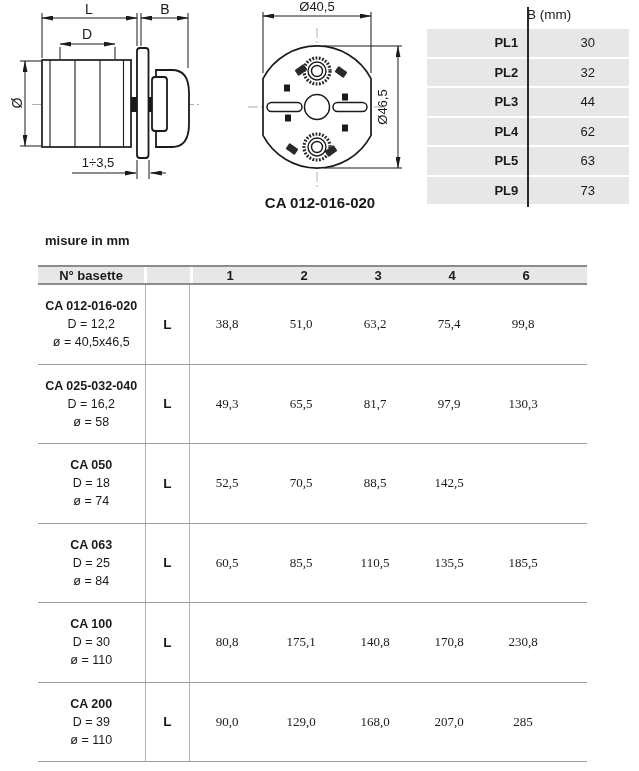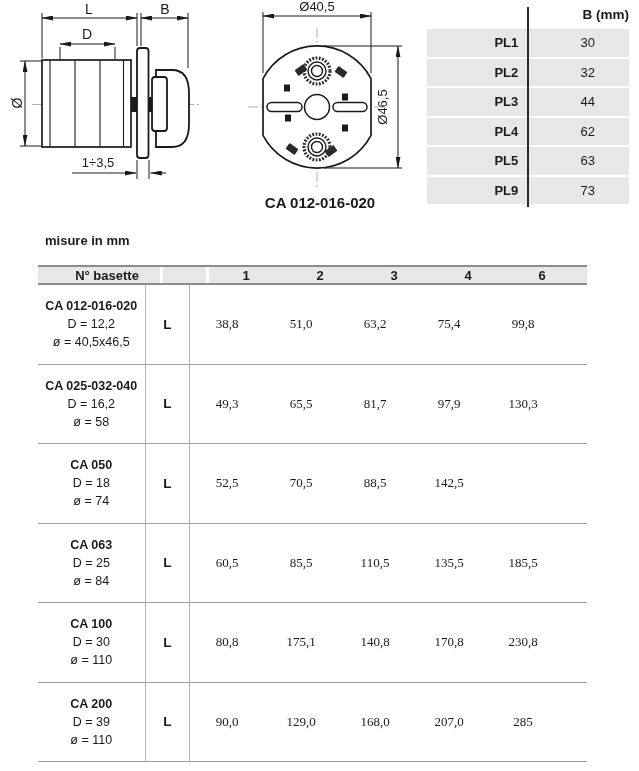--- a/index.html
+++ b/index.html
@@ -6,35 +6,35 @@
   body{
     width:639px;height:771px;position:relative;background:#fff;
     font-family:"Liberation Sans",sans-serif;color:#1a1a1a;overflow:hidden;
   }
   .abs{position:absolute;}
 
   
   #b-table{position:absolute;left:427px;top:3px;width:202px;}
   .bt-header{height:26px;display:flex;}
   .bt-header .bh-left{width:100px;}
-  .bt-header .bh-right{width:102px;text-align:right;font-weight:bold;font-size:13.5px;line-height:24px;}
+  .bt-header .bh-right{width:102px;text-align:left;font-weight:normal;font-size:13.5px;line-height:24px;}
   .bt-row{height:27.5px;margin-bottom:2px;background:#e7e7e7;display:flex;align-items:center;}
   .bt-row .br-model{width:100px;text-align:center;font-weight:bold;font-size:13px;padding-left:39px;}
   .bt-row .br-value{width:102px;text-align:center;font-size:13px;}
   #b-vline{position:absolute;left:100px;top:4px;height:200px;width:2px;background:#2a2a2a;}
 
   
   #misure{position:absolute;left:45px;top:233px;font-weight:bold;font-size:13px;}
 
   
   #main-table{position:absolute;left:38px;top:265px;width:549px;}
   .mt-header{
     display:flex;height:20px;background:#e7e7e7;box-sizing:border-box;
     border-top:2px solid #8c8c8c;border-bottom:2px solid #8c8c8c;
-    align-items:center;font-weight:bold;font-size:13px;padding-left:16px;
+    align-items:center;font-weight:bold;font-size:13px;
   }
   .mh-c1{width:106px;text-align:center;}
   .mh-gap{width:3px;background:#fff;height:100%;}
   .mh-c2{width:43px;}
   .mh-v{width:74px;text-align:center;}
   .mt-row{
     display:flex;height:79.5px;box-sizing:border-box;
     border-bottom:1px solid #9e9e9e;align-items:stretch;
   }
   .mr-c1{

